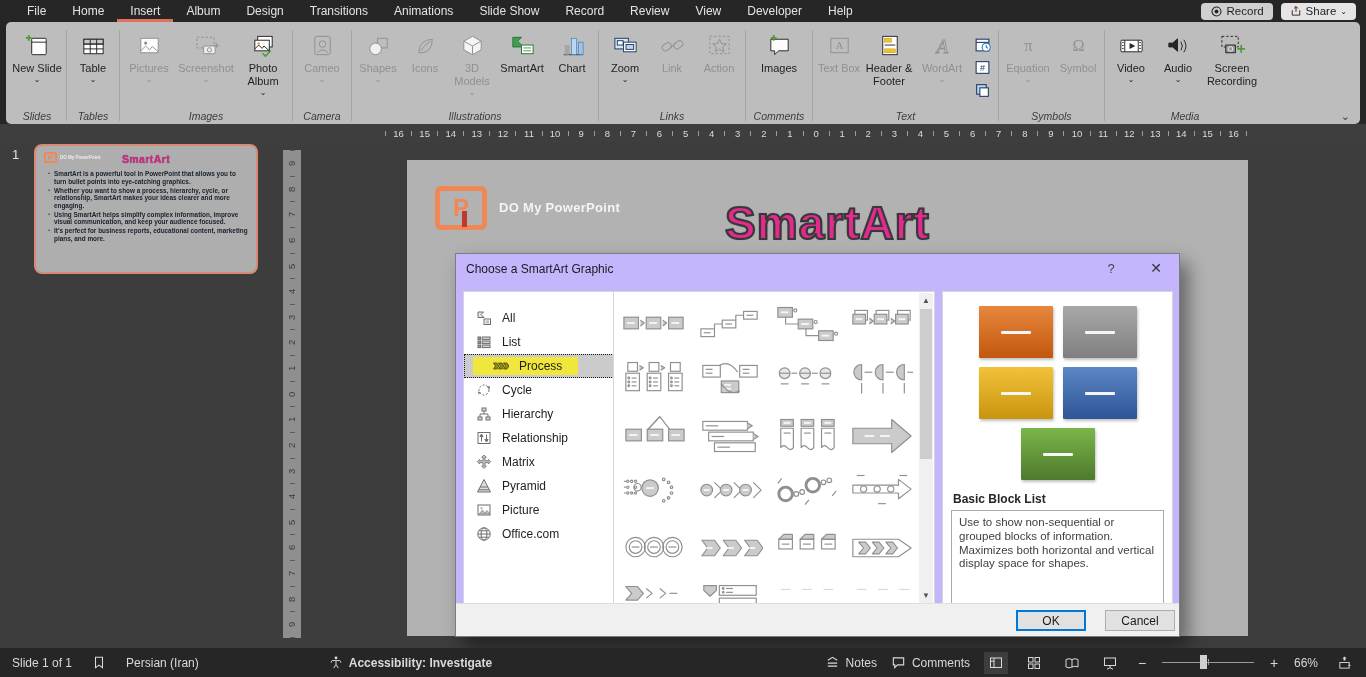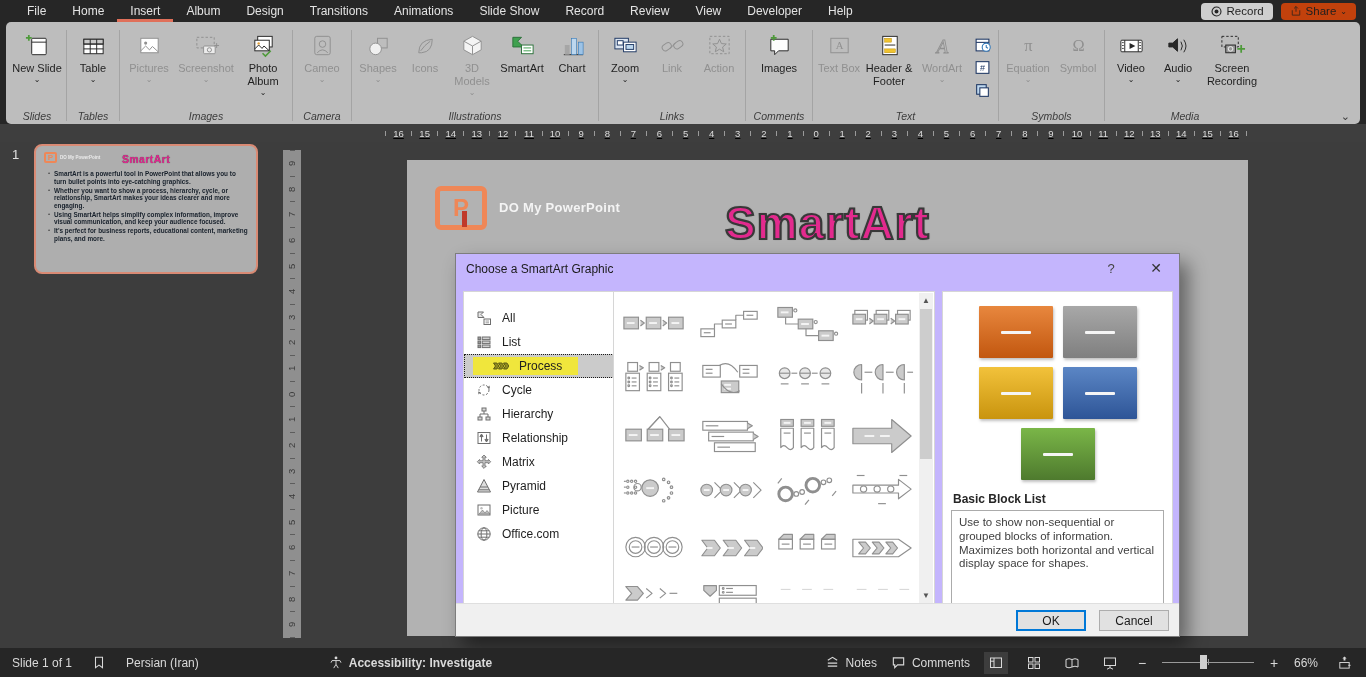--- a/index.html
+++ b/index.html
@@ -7,21 +7,21 @@
   body { font-family:"Liberation Sans", sans-serif; background:#262626; position:relative; font-size:12px; }
 
   
   #titlebar { position:absolute; left:0; top:0; width:1366px; height:22px; background:#262626; display:flex; align-items:stretch; }
   #menus { display:flex; padding-left:14px; }
   .menu-item { color:#e3e3e3; font-size:12px; padding:0 13px; display:flex; align-items:center; border-bottom:3px solid transparent; padding-top:3px; cursor:default; }
   .menu-item.active { border-bottom-color:#e0705a; }
   #titlebar-right { margin-left:auto; display:flex; align-items:center; gap:8px; padding-right:10px; }
   .tb-btn { height:17px; display:flex; align-items:center; gap:4px; border-radius:4px; padding:0 9px; font-size:11.5px; color:#1f1f1f; }
   #record-btn { background:#cfcfcf; }
-  #share-btn { background:#c2410c; }
+  #share-btn { background:#e5e5e5; }
   .tb-btn svg { display:block; }
 
   
   #ribbon { position:absolute; left:6px; top:22px; width:1354px; height:102px; background:#bdbdbd; border-radius:5px; display:flex; align-items:stretch; padding:2px 2px 0 2px; }
   .rgroup { display:flex; flex-direction:column; align-items:center; padding:0 3px; }
   .rbtns { flex:1; display:flex; align-items:flex-start; justify-content:center; gap:1px; padding-top:4px; }
   .rglabel { height:17px; font-size:10.5px; color:#3c3c3c; display:flex; align-items:center;font-style:italic; }
   .rsep { width:1px; background:#a4a4a4; margin:6px 0 3px 0; }
   .rbtn { width:52px; min-height:76px; display:flex; flex-direction:column; align-items:center; gap:1px; padding-top:3px; border-radius:3px; color:#262626; }
   .rbtn.wide { width:60px; }
@@ -29,21 +29,21 @@
   .rbtn .ricon { height:30px; display:flex; align-items:center; justify-content:center; }
   .rbtn .rlabel { font-size:11px; line-height:1.18; text-align:center; color:#1f1f1f; }
   .rbtn .dd { font-size:8px; line-height:6px; color:#1f1f1f; margin-top:1px; }
   .rbtn.disabled, .rbtn.disabled .rlabel, .rbtn.disabled .dd { color:#909090; }
   .rstack { display:flex; flex-direction:column; gap:3px; padding-top:6px; width:26px; align-items:center; }
   .rsmall { width:20px; height:20px; display:flex; align-items:center; justify-content:center; }
   #ribbon-collapse { position:absolute; right:10px; bottom:1px; color:#3c3c3c; font-size:11px; }
 
   
   #ruler-strip { position:absolute; left:0; top:124px; width:1366px; height:18px; background:#3e3e3e; }
-  #hruler { position:absolute; left:385px; top:0; width:862px; height:18px; display:flex; align-items:center;text-decoration:underline; }
+  #hruler { position:absolute; left:385px; top:0; width:862px; height:18px; display:flex; align-items:center; }
   .rnum { flex:1; text-align:center; color:#dcdcdc; font-size:9.5px; }
   .rtick { width:1px; height:5px; background:#9a9a9a; }
 
   
   #workarea { position:absolute; left:0; top:142px; width:1366px; height:506px; background:#3d3d3d; }
   #slide-num { position:absolute; left:12px; top:5px; color:#e0e0e0; font-size:13px; }
   #thumb { position:absolute; left:34px; top:2px; width:224px; height:130px; background:#aeaeae; border:2px solid #d98a74; border-radius:8px; padding:5px 8px 4px 8px; overflow:hidden; }
   #thumb-logo { position:absolute; left:8px; top:6px; width:13px; height:11px; border:2px solid #ef8757; border-radius:2px; display:flex; align-items:center; justify-content:center; color:#ef8757; font-size:8px; font-weight:bold; }
   #thumb-logo-text { position:absolute; left:24px; top:9px; color:#ececec; font-size:4.5px; font-weight:bold; }
   #thumb-title { text-align:center; font-size:10.5px; font-weight:800; color:#e0258d; text-shadow:0 0 1px #3b3b3b; margin-top:2px; letter-spacing:.4px; }
@@ -89,21 +89,21 @@
   #pv-blocks { padding-top:14px; display:flex; flex-direction:column; align-items:center; gap:9px; }
   .pv-row { display:flex; gap:10px; }
   .pv-block { width:74px; height:52px; border-radius:1px; display:flex; align-items:center; justify-content:center; box-shadow:1px 2px 3px rgba(0,0,0,.25); }
   .pv-dash { width:30px; height:3px; background:#f5f5f5; border-radius:1px; }
   #pv-name { margin:12px 10px 4px 10px; font-size:12px; font-weight:bold; color:#262626; }
   #pv-desc { margin:0 8px; border:1px solid #ababab; height:96px; padding:5px 7px; font-size:11.5px; color:#3f3f3f; line-height:1.2; }
 
   #dlg-footer { position:absolute; left:0; right:0; bottom:0; height:33px; background:#f0f0f0; border-top:1px solid #dfdfdf; }
   .dlg-btn { position:absolute; top:6px; width:70px; height:21px; font-size:12px; color:#1a1a1a; background:#e1e1e1; display:flex; align-items:center; justify-content:center; }
   #ok-btn { right:93px; border:1px solid #0078d7; box-shadow:inset 0 0 0 1px #0078d7; }
-  #cancel-btn { right:10px; border:1px solid #adadad; }
+  #cancel-btn { right:4px; border:1px solid #adadad; }
 
   
   #statusbar { position:absolute; left:0; top:648px; width:1366px; height:29px; background:#262626; display:flex; align-items:center; color:#d9d9d9; }
   #sb-left { display:flex; align-items:center; gap:20px; padding-left:12px; }
   #sb-right { margin-left:auto; display:flex; align-items:center; gap:14px; padding-right:10px; }
   .sb-item { display:flex; align-items:center; gap:6px; font-size:12px; color:#d9d9d9; }
   .sb-viewicon { width:24px; height:22px; display:flex; align-items:center; justify-content:center; }
   .sb-viewicon.active { background:#3d3d3d; }
   #zoom-track { width:92px; height:1px; background:#9a9a9a; position:relative; }
   #zoom-thumb { position:absolute; left:38px; top:-7px; width:7px; height:14px; background:#d0d0d0; }

